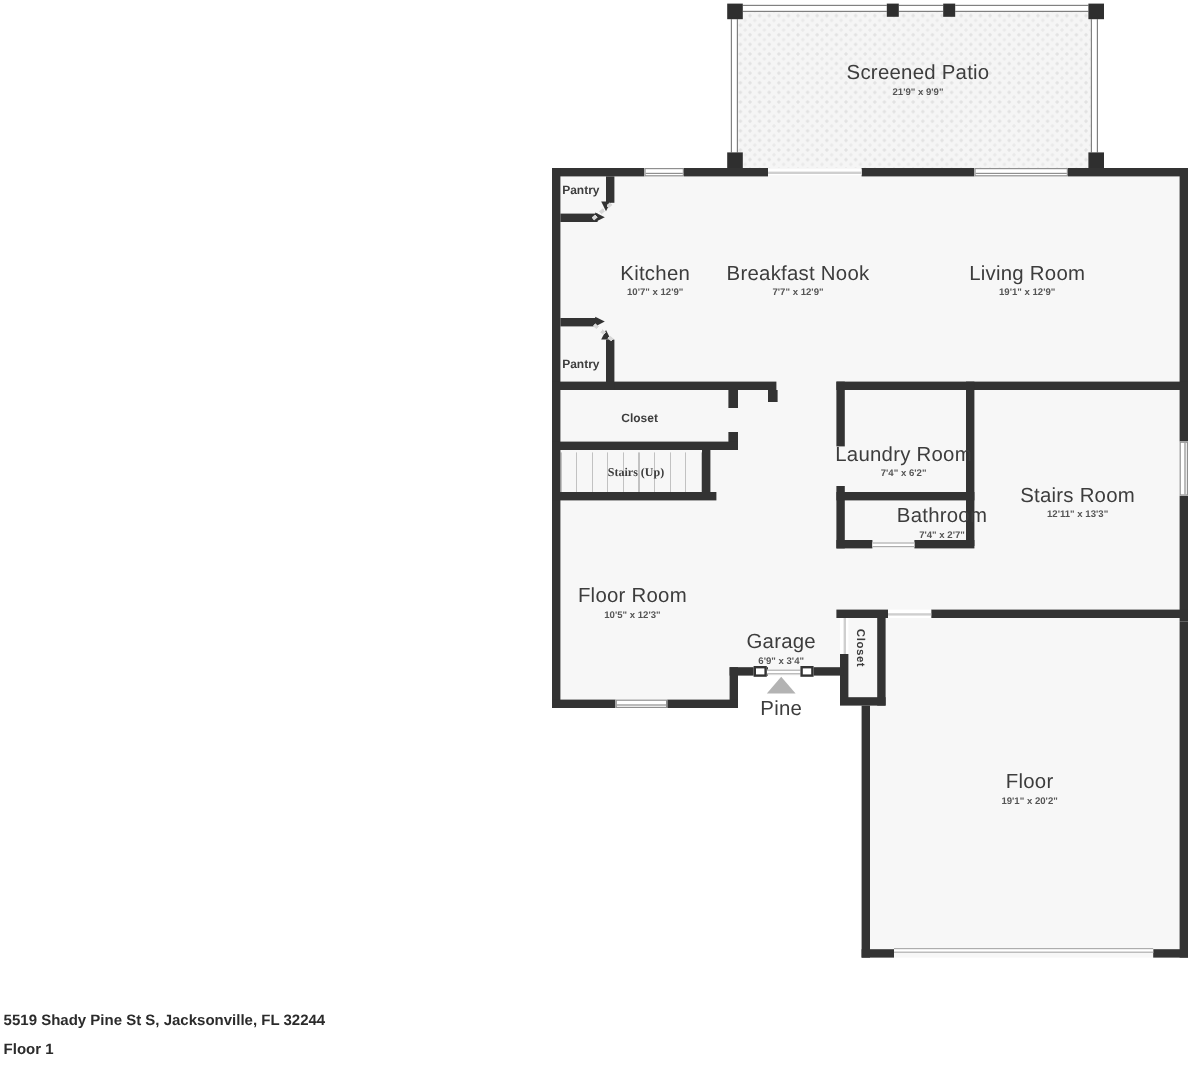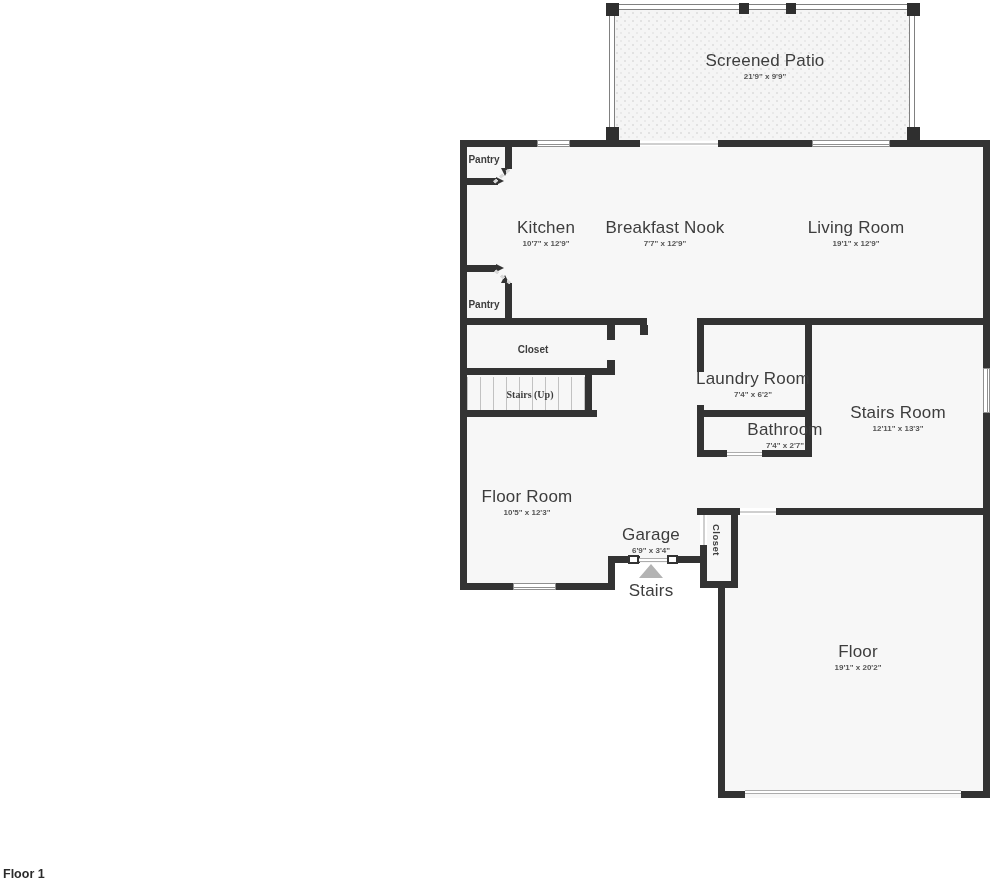--- a/index.html
+++ b/index.html
@@ -177,23 +177,24 @@
   </div>
   <div class="label" style="left:527px;top:502px;">
     <div class="room-name">Floor Room</div>
     <div class="room-dims">10'5" x 12'3"</div>
   </div>
   <div class="label" style="left:651px;top:540px;">
     <div class="room-name">Garage</div>
     <div class="room-dims">6'9" x 3'4"</div>
   </div>
   <div class="label" style="left:651px;top:591px;">
-    <div class="room-name">Stairs</div>
+    <div class="room-name">Pine</div>
   </div>
   <div class="vert-label" style="left:711px;top:524px;height:54px;">Closet</div>
   <div class="label" style="left:858px;top:657px;">
     <div class="room-name">Floor</div>
     <div class="room-dims">19'1" x 20'2"</div>
   </div>
 
+  <div class="footer-address">5519 Shady Pine St S, Jacksonville, FL 32244</div>
   <div class="footer-floor">Floor 1</div>
 
 </div>
 
 </body></html>

